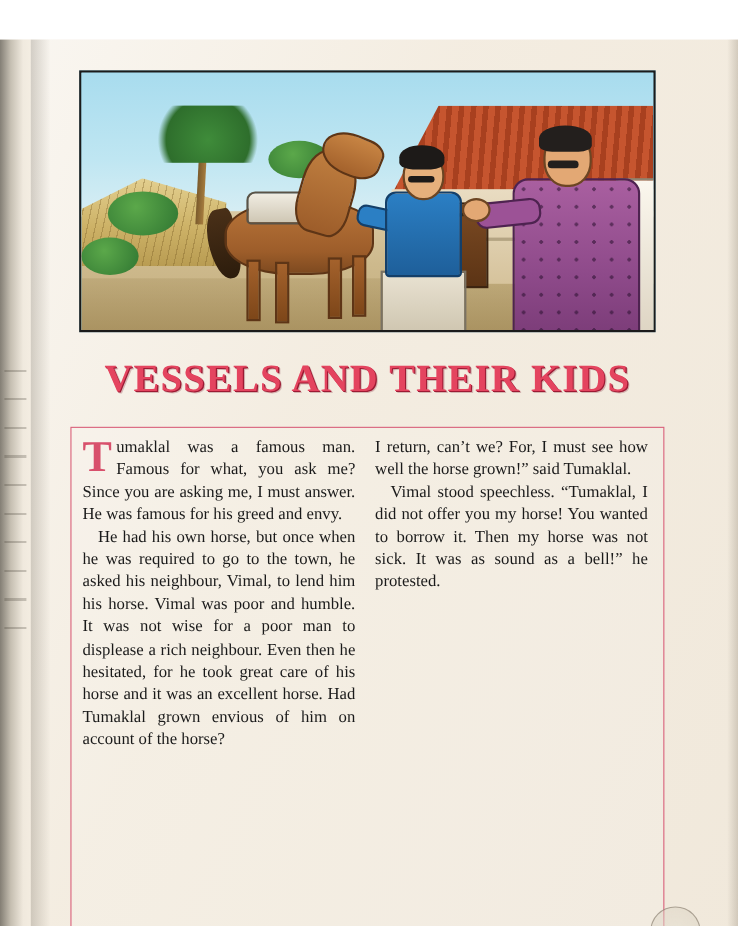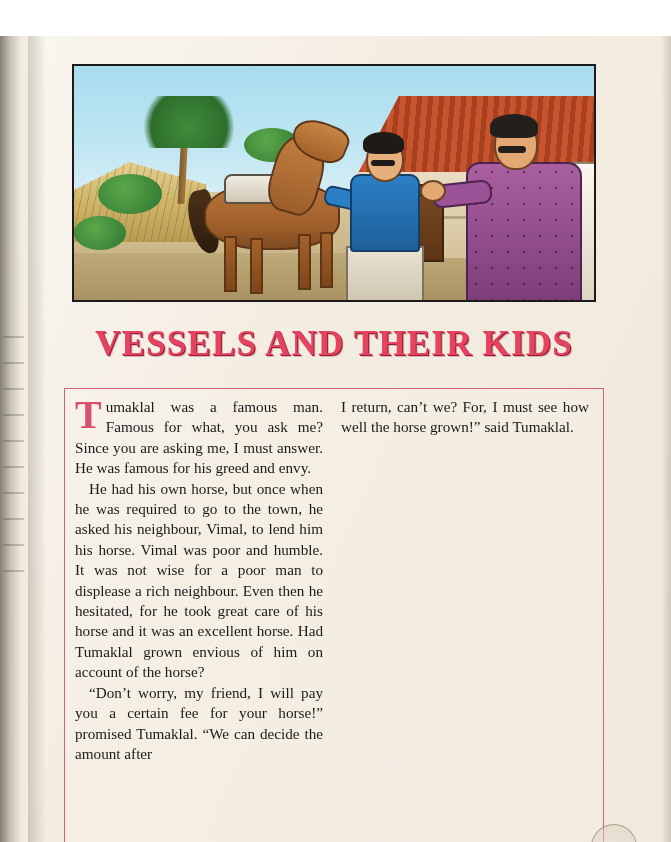--- a/index.html
+++ b/index.html
@@ -341,22 +341,22 @@
     <div class="r-hair"></div>
     <div class="r-mous"></div>
   </div>
 
   <div class="title">VESSELS AND THEIR KIDS</div>
 
   <div class="story">
     <div class="col">
       <p class="first"><span class="dropcap">T</span><span>umaklal was a famous man. Famous for what, you ask me? Since you are asking me, I must answer. He was famous for his greed and envy.</span></p>
       <p><span>He had his own horse, but once when he was required to go to the town, he asked his neighbour, Vimal, to lend him his horse. Vimal was poor and humble. It was not wise for a poor man to displease a rich neighbour. Even then he hesitated, for he took great care of his horse and it was an excellent horse. Had Tumaklal grown envious of him on account of the horse?</span></p>
-      <p><span>“Don’t worry, my friend, I will pay you a certain fee for your horse!” promised Tumaklal. “We can decide the amount after</span></p>
     </div>
     <div class="col">
       <p class="first"><span>I return, can’t we? For, I must see how well the horse grown!” said Tumaklal.</span></p>
+      <p><span>Vimal stood speechless. “Tumaklal, I did not offer you my horse! You wanted to borrow it. Then my horse was not sick. It was as sound as a bell!” he protested.</span></p>
     </div>
   </div>
 
   <div class="stamp">SCAN</div>
 
 </div>
 
 </body></html>

